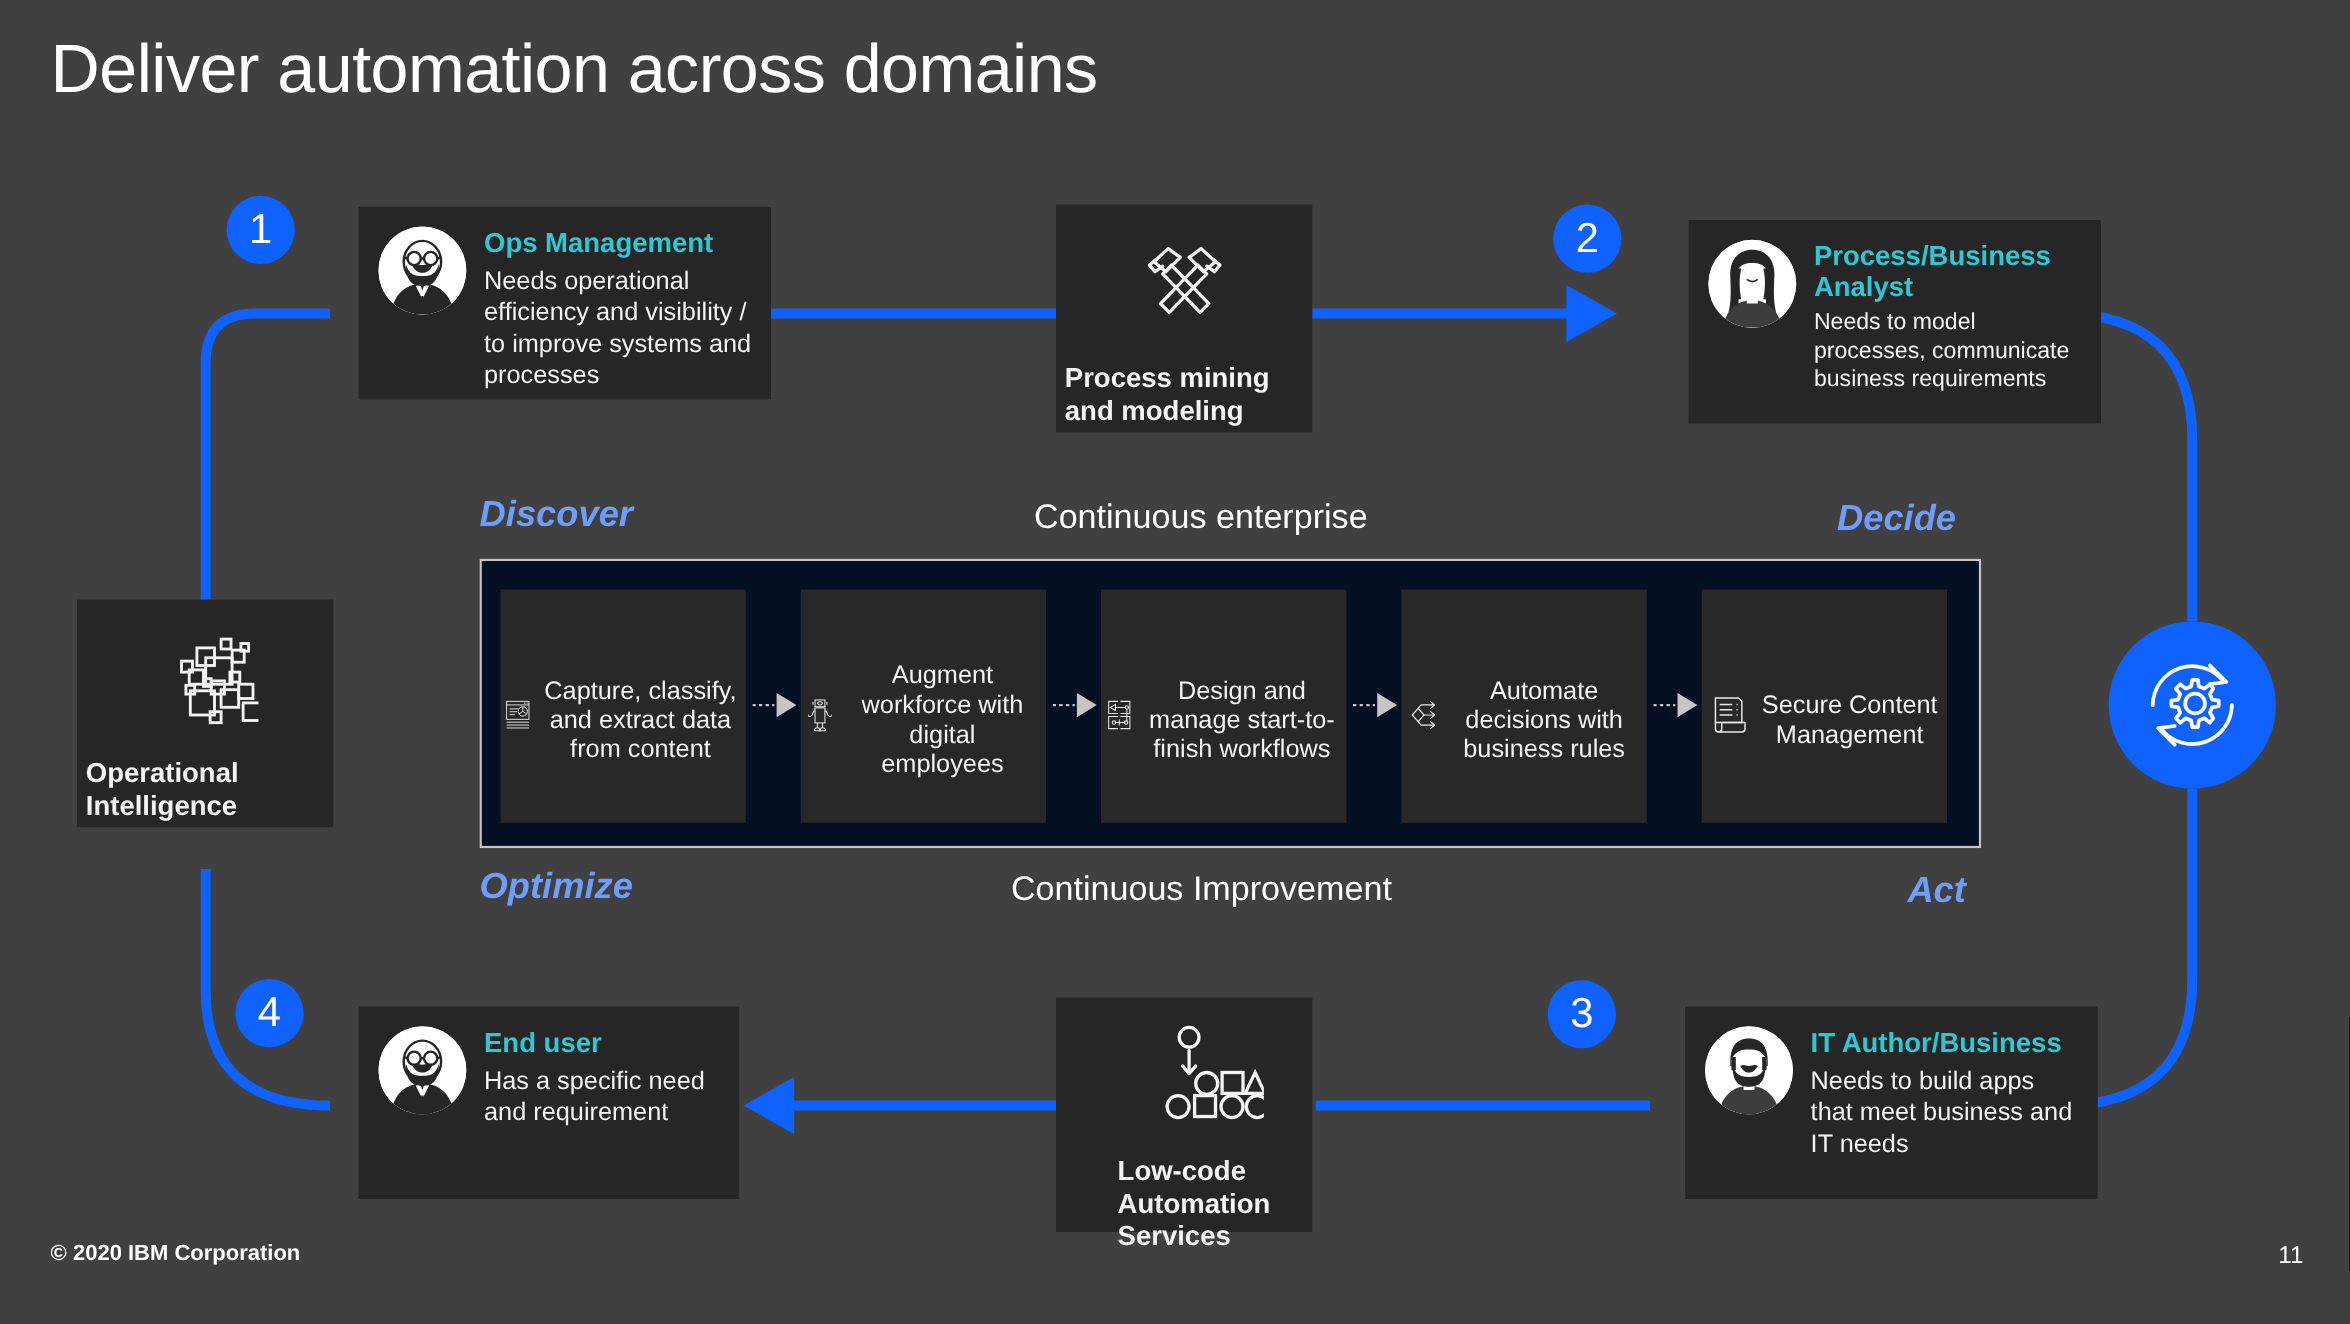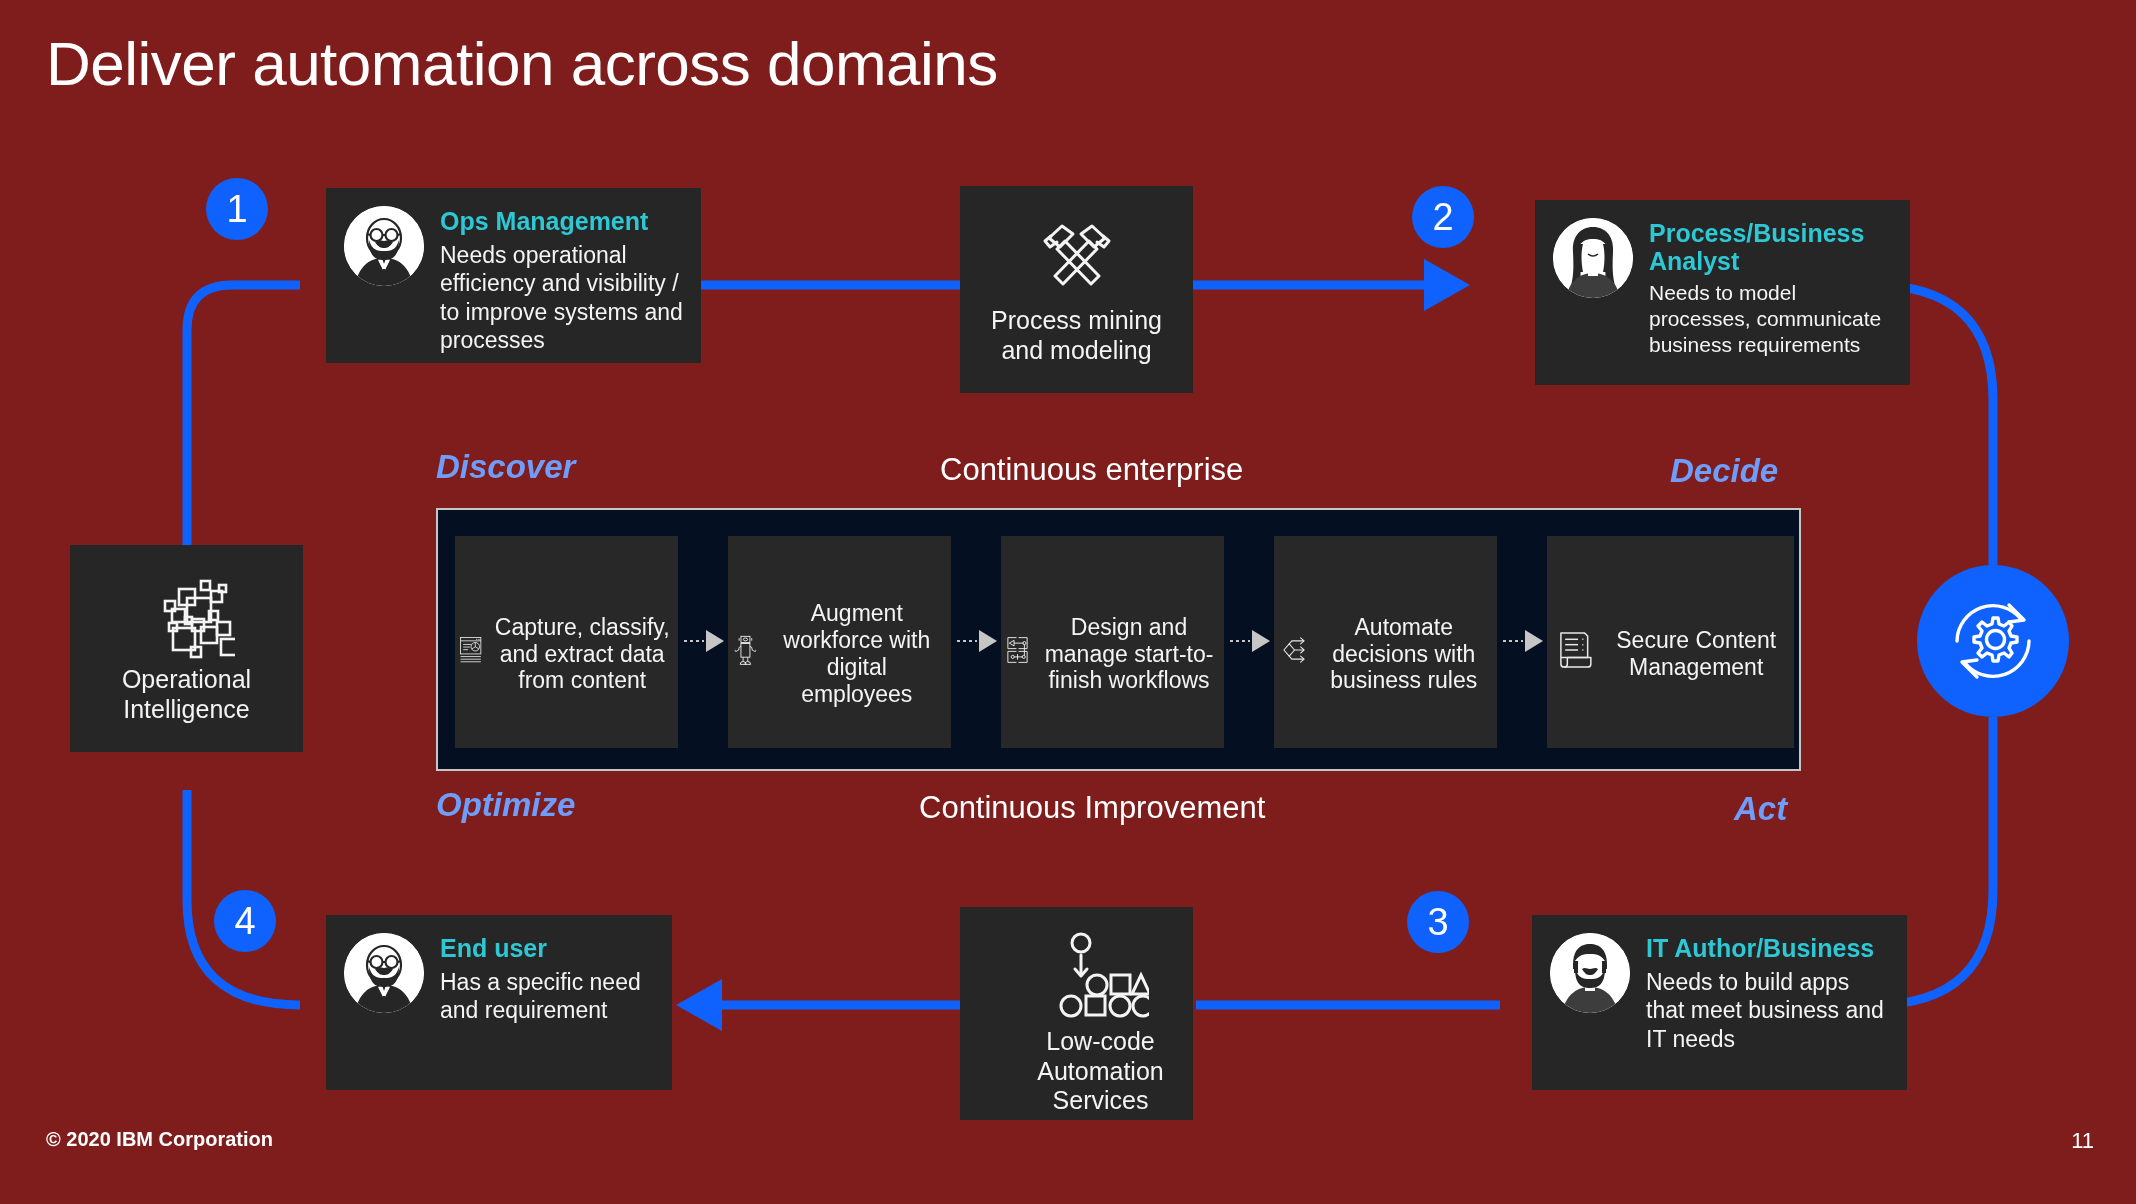--- a/index.html
+++ b/index.html
@@ -2,21 +2,21 @@
 <html><head>
 <meta charset="utf-8">
 <style>
   * { box-sizing: border-box; margin: 0; padding: 0; }
   html, body {
     width: 2136px; height: 1204px;
     background: #000000;
     font-family: "Liberation Sans", sans-serif;
     overflow: hidden;
   }
-  #slide { position: relative; width: 2136px; height: 1204px; background: #7f1d1d; }
+  #slide { position: relative; width: 2136px; height: 1204px; background: #404040; }
 
   
   #slide-title {
     position: absolute; left: 46px; top: 28px;
     font-size: 62px; font-weight: 300; color: #ffffff;
     letter-spacing: -0.5px; white-space: nowrap;
   }
 
   
   .conn-svg { position: absolute; left: 0; top: 0; width: 2136px; height: 1204px; pointer-events: none; }
@@ -50,22 +50,22 @@
 
   
   .svc-box {
     position: absolute; background: #262626;
     display: flex; flex-direction: column; align-items: center;
     justify-content: flex-start; padding-top: 22px;
   }
   .svc-icon { width: 96px; height: 96px; }
   .svc-icon svg { display: block; width: 100%; height: 100%; }
   .svc-label {
-    color: #f4f4f4; font-size: 25px; line-height: 1.18; text-align: center;
-    margin-top: 2px; padding: 0 8px; font-weight: 400;
+    color: #f4f4f4; font-size: 25px; line-height: 1.18; 
+    margin-top: 26px; padding: 0 8px; font-weight: 700;
   }
 
   
   #ce-panel {
     position: absolute; left: 436px; top: 508px; width: 1365px; height: 263px;
     background: #050f22; border: 2px solid #c6c6c6;
   }
   .ce-tile {
     position: absolute; background: #282828;
     display: flex; flex-direction: row; align-items: center;
@@ -415,21 +415,21 @@
       </div>
       <div class="ce-label">Automate decisions with business rules</div>
     </div>
     <div class="ce-arrow" style="left:1065px; top:118px;">
       <svg viewBox="0 0 44 26">
         <line x1="0" y1="13" x2="20" y2="13" stroke="#c6c6c6" stroke-width="2" stroke-dasharray="3 3"></line>
         <polygon points="22,2 40,13 22,24" fill="#c6c6c6"></polygon>
       </svg>
     </div>
 
-    <div class="ce-tile" style="left:1109px; top:26px; width:247px; height:212px;">
+    <div class="ce-tile" style="left:1109px; top:26px; width:223px; height:212px;">
       <div class="ce-icon">
         <svg viewBox="0 0 96 96" fill="none" stroke="#e8e8e8" stroke-width="2.8" stroke-linejoin="round">
           <path d="M26 16 L70 16 L76 22 L76 62 L26 62 Z"></path>
           <path d="M26 62 L26 74 A6 6 0 0 0 38 74 L38 62"></path>
           <path d="M38 62 L82 62 L82 74 A6 6 0 0 1 76 80 L32 80"></path>
           <line x1="34" y1="28" x2="58" y2="28"></line>
           <line x1="34" y1="38" x2="58" y2="38"></line>
           <line x1="34" y1="48" x2="58" y2="48"></line>
           <line x1="66" y1="28" x2="68" y2="28"></line>
           <line x1="66" y1="38" x2="68" y2="38"></line>

